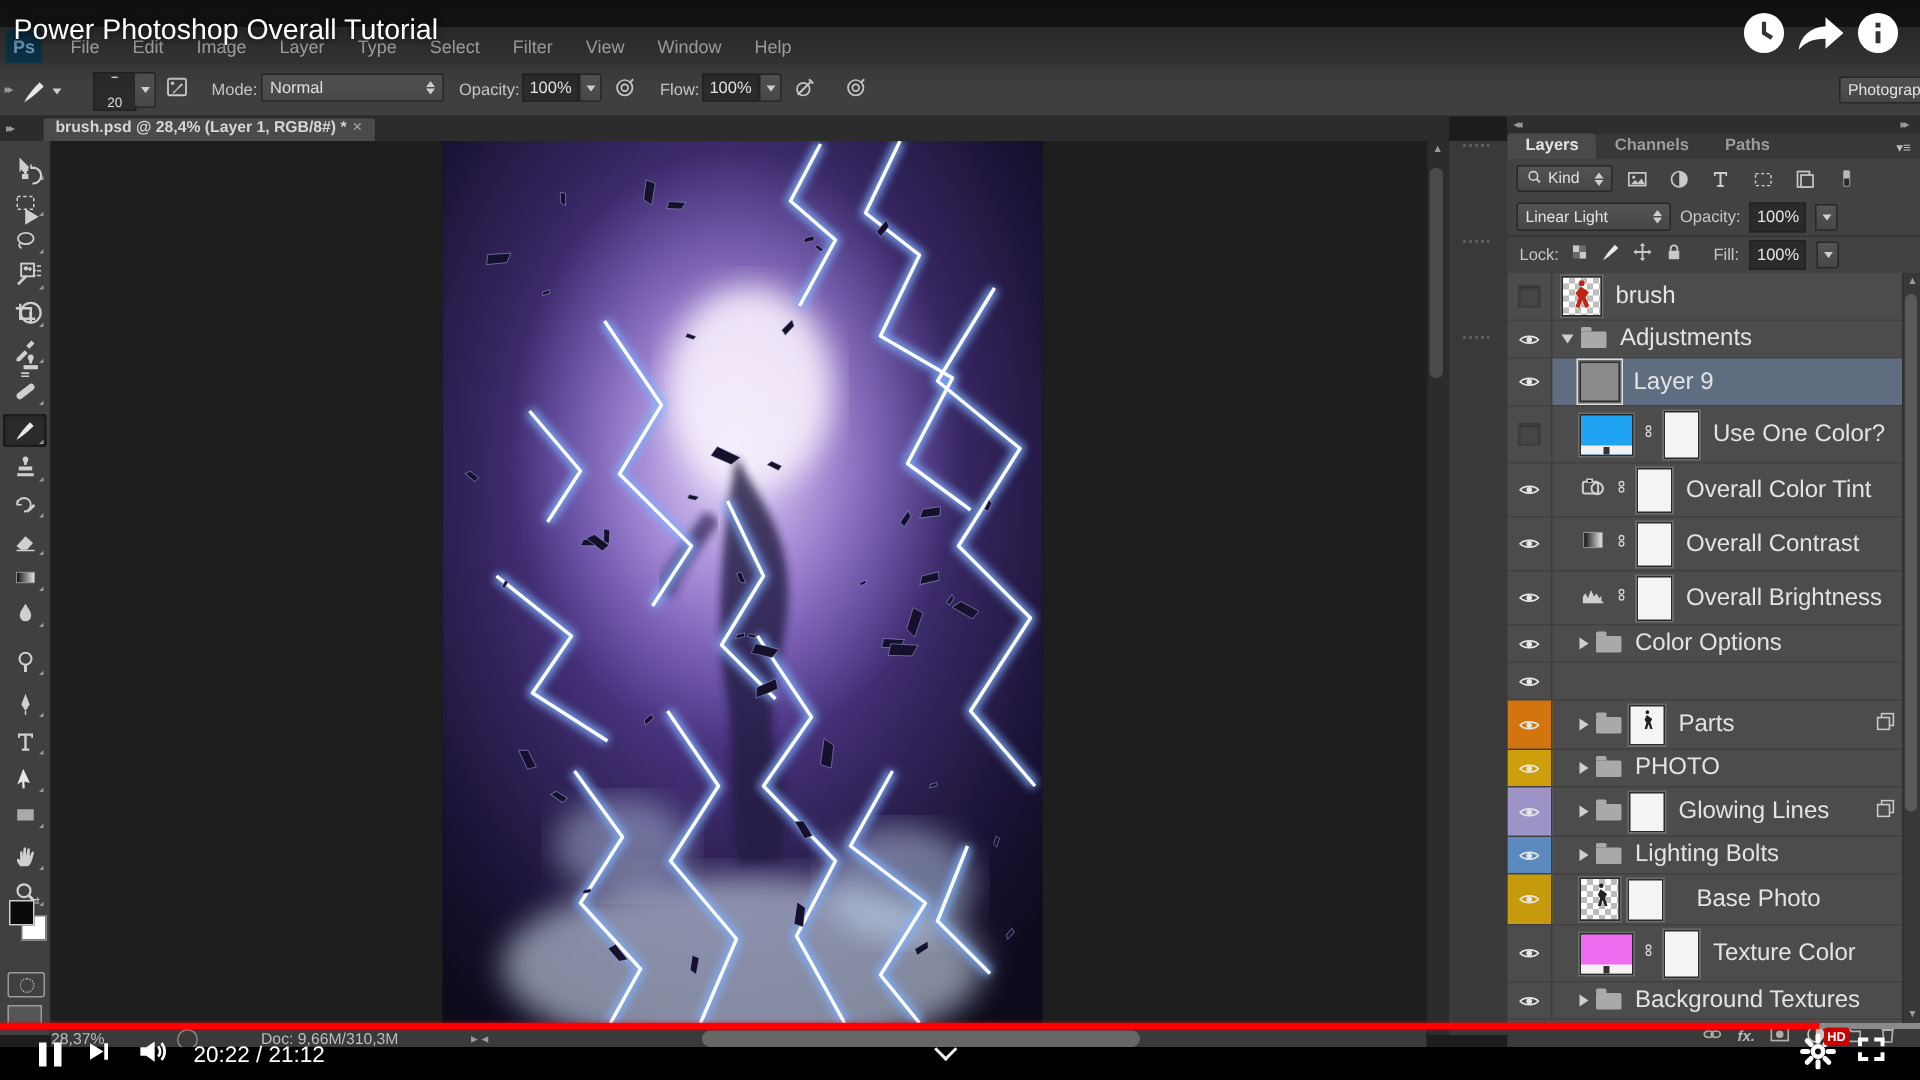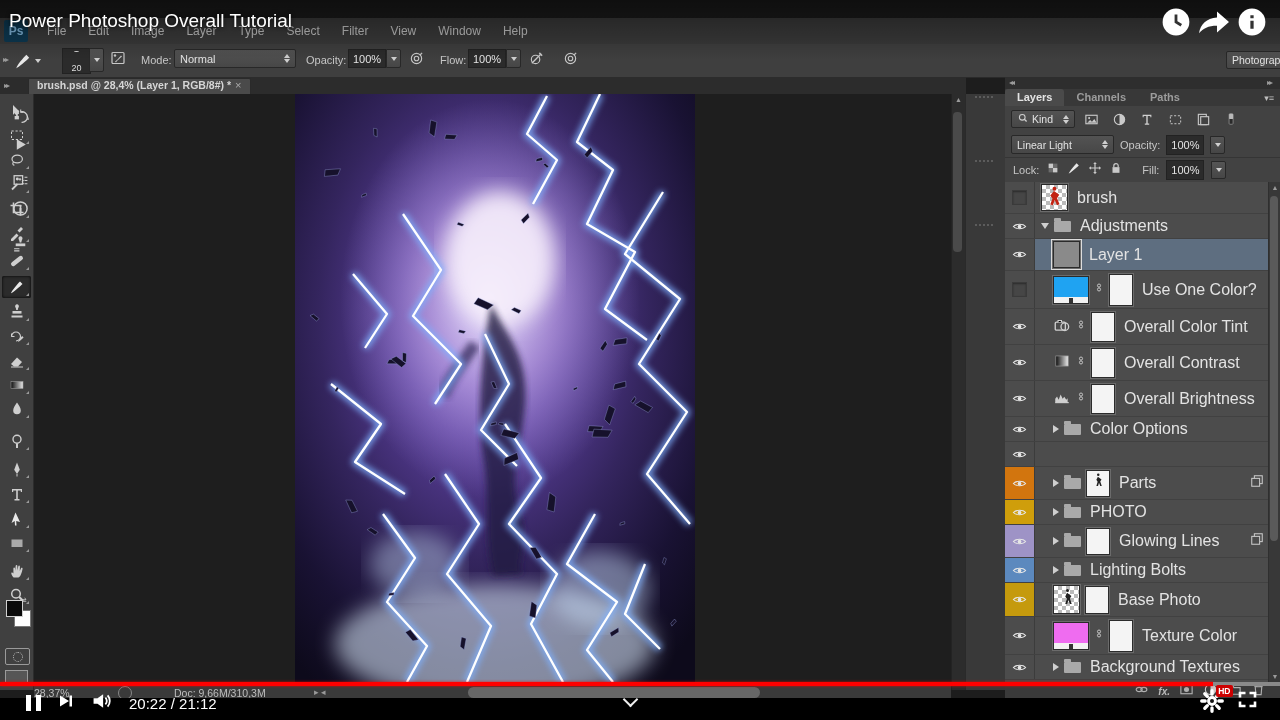--- a/index.html
+++ b/index.html
@@ -456,21 +456,21 @@
       </div>
       <div class="lrow" style="height: 32px;">
         <div class="eyecell">
           <svg width="15" height="15" viewBox="0 0 16 16">
             <path d="M1.5 8C4 4.8 12 4.8 14.5 8 12 11.2 4 11.2 1.5 8z" fill="none" stroke="#e6e6e6" stroke-width="1.2"></path>
             <circle cx="8" cy="8" r="2" fill="#e6e6e6"></circle>
           </svg>
         </div>
         <div class="lcontent sel" style="padding-left: 18px;">
           <span class="thumb" style="width: 25px; height: 25px; background: rgb(138, 138, 138); outline: rgb(221, 221, 221) solid 1px; outline-offset: 1px;"></span>
-          <span class="lname" style="margin-left: 4px;">Layer 1</span>
+          <span class="lname" style="margin-left: 4px;">Layer 9</span>
         </div>
       </div>
       <div class="lrow" style="height: 38px;">
         <div class="eyecell">
           <span class="emptyeye"></span>
         </div>
         <div class="lcontent" style="padding-left: 18px;">
           <span class="fillthumb" style="background: rgb(31, 163, 242);">
             <span class="bar"></span>
             <span class="tick"></span>
@@ -639,21 +639,21 @@
           <svg width="15" height="15" viewBox="0 0 16 16">
             <path d="M1.5 8C4 4.8 12 4.8 14.5 8 12 11.2 4 11.2 1.5 8z" fill="none" stroke="#e6e6e6" stroke-width="1.2"></path>
             <circle cx="8" cy="8" r="2" fill="#e6e6e6"></circle>
           </svg>
         </div>
         <div class="lcontent" style="padding-left: 18px;">
           <span class="thumb checker" style="width: 25px; height: 27px;"><svg width="24" height="24" viewBox="0 0 16 16">
               <path d="M8 3a1 1 0 102 0 1 1 0 10-2 0M8.7 4.5L7.5 7l1 1.5-1 3.5h1.3l.8-2.7 1 2.7h1.2l-1.2-3.6 1-1.7z" fill="#222"></path>
             </svg></span>
           <span class="mask" style="width: 22px; height: 26px;"></span>
-          <span class="lname" style="margin-left: 4px;">Base Photo</span>
+          <span class="lname" style="margin-left: 17px;">Base Photo</span>
         </div>
       </div>
       <div class="lrow" style="height: 38px;">
         <div class="eyecell">
           <svg width="15" height="15" viewBox="0 0 16 16">
             <path d="M1.5 8C4 4.8 12 4.8 14.5 8 12 11.2 4 11.2 1.5 8z" fill="none" stroke="#e6e6e6" stroke-width="1.2"></path>
             <circle cx="8" cy="8" r="2" fill="#e6e6e6"></circle>
           </svg>
         </div>
         <div class="lcontent" style="padding-left: 18px;">

